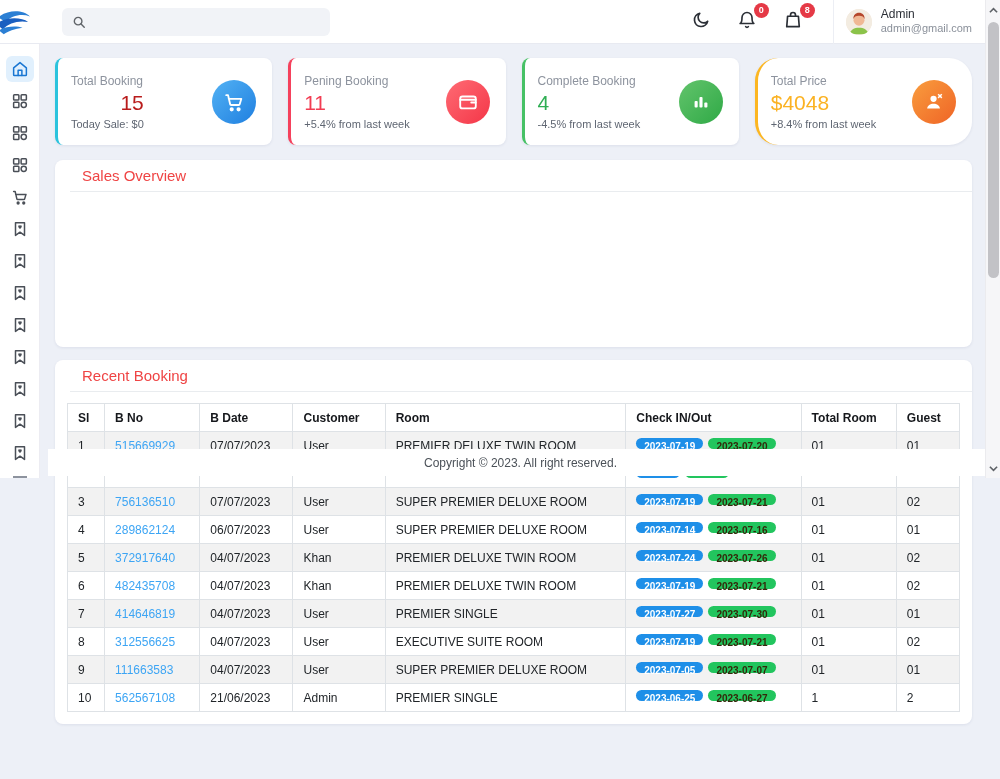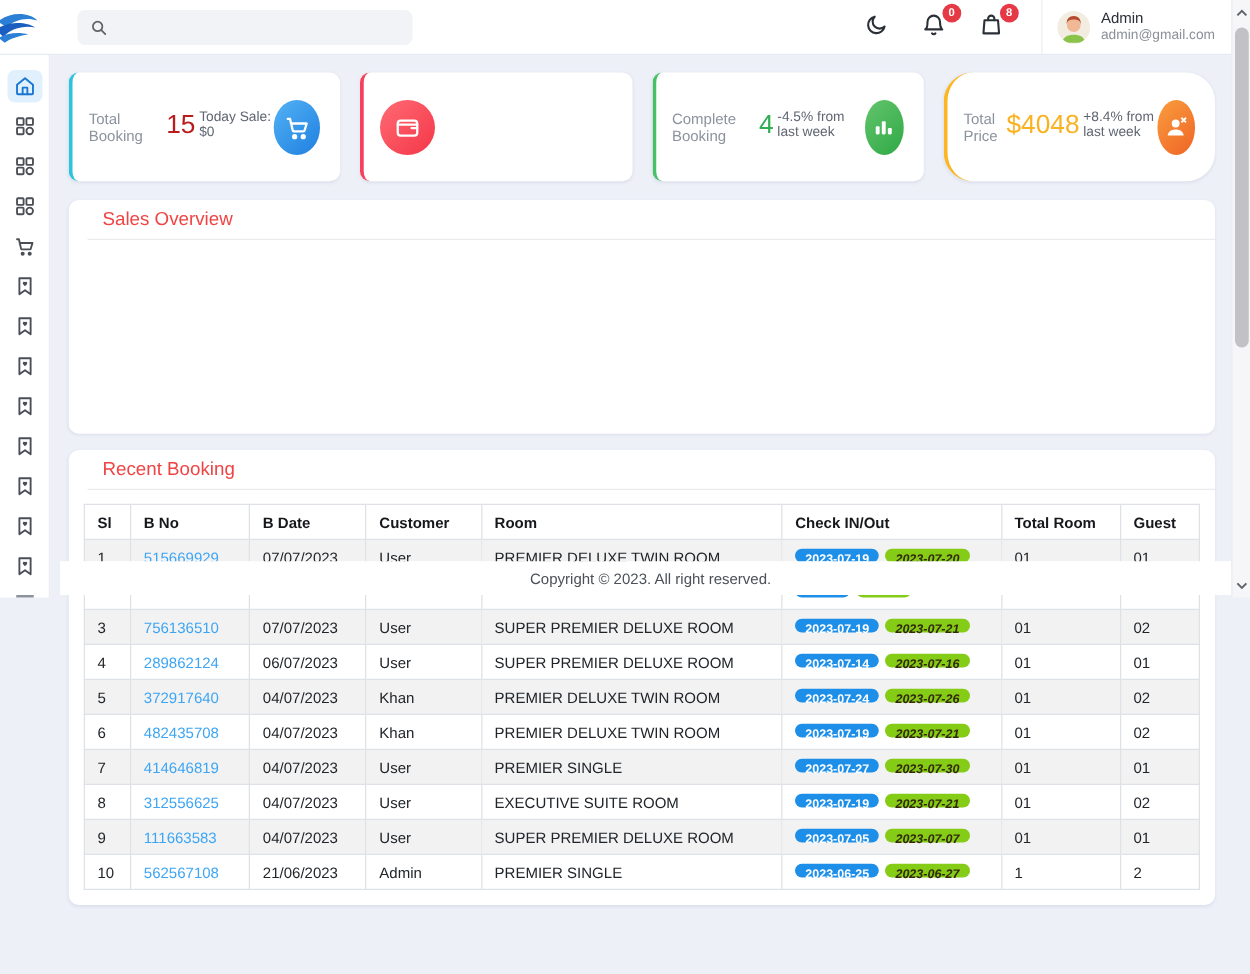--- a/index.html
+++ b/index.html
@@ -67,21 +67,21 @@
   }
   .footer-band span { font-size:12px; color:#4b5158; }
   
   .main { position:absolute; top:44px; left:40px; width:945px; height:735px; padding:14px 13px 0 15px; z-index:1; }
   .cards-row { display:flex; gap:16px; }
   .stat-card {
     flex:1; height:87px; background:#fff; border-radius:8px;
     box-shadow:0 1px 3px rgba(30,40,90,.08); padding:11px 16px 11px 13px;
     display:flex; justify-content:space-between; align-items:center;
   }
-  .stat-card .txt { display:flex; flex-direction:row; justify-content:center; gap:3px; }
+  .stat-card .txt { display:flex; flex-direction:column; justify-content:center; gap:3px; }
   .stat-title { font-size:12px; color:#8d939e; }
   .stat-value { font-size:21px; font-weight:500; }
   .stat-sub { font-size:11px; color:#5f6672; }
   .stat-icon { width:44px; height:44px; border-radius:50%; display:flex; align-items:center; justify-content:center; }
   .stat-icon svg { width:22px; height:22px; }
   .card-cyan   { border-left:3px solid #2bc3dd; }
   .card-cyan .stat-value { color:#b91c1c;text-align:right; }
   .card-cyan .stat-icon { background:linear-gradient(135deg,#53b2f4,#1f7fe0); }
   .card-red    { border-left:3px solid #f5415c; }
   .card-red .stat-value { color:#f23d52; }
@@ -103,21 +103,21 @@
   th,td { border:1px solid #dee2e6; padding:6px 10px; text-align:left; overflow:hidden; white-space:nowrap; }
   th { font-weight:bold; color:#16181c; height:28px; }
   td { height:28px; color:#212529; }
   tbody tr:nth-child(odd) { background:#f2f2f2; }
   .bno { color:#3da5f4; text-decoration:none; cursor:pointer; }
   .badge {
     display:inline-block; min-width:44px; height:11px; line-height:11px;
     padding:3px 8px; border-radius:10px; font-size:10px; font-weight:bold; text-align:center;
   }
   .badge-in  { background:#1e8fe8; color:#fff; }
-  .badge-out { background:#84cc16; color:#33290a; margin-left:5px;font-style:italic; }
+  .badge-out { background:#22c55e; color:#33290a; margin-left:5px; }
   .col-sl{width:37px}.col-bno{width:95px}.col-bdate{width:93px}.col-cust{width:92px}
   .col-room{width:240px}.col-chk{width:175px}.col-troom{width:95px}.col-guest{width:63px}
 </style>
 </head>
 <body>
 
 <div class="main">
 
   <div class="cards-row">
     <div class="stat-card card-cyan">
@@ -128,20 +128,25 @@
       </div>
       <div class="stat-icon">
         <svg viewBox="0 0 24 24" fill="none" stroke="#fff" stroke-width="2" stroke-linecap="round" stroke-linejoin="round">
             <circle cx="9.5" cy="20" r="1.3" fill="#fff"></circle>
             <circle cx="17" cy="20" r="1.3" fill="#fff"></circle>
             <path d="M3.5 4.5h2l2.3 10a1 1 0 0 0 1 .8h8.4a1 1 0 0 0 1-.8L20 8.5H6.2"></path>
           </svg>
       </div>
     </div>
     <div class="stat-card card-red">
+      <div class="txt">
+        <div class="stat-title">Pening Booking</div>
+        <div class="stat-value">11</div>
+        <div class="stat-sub">+5.4% from last week</div>
+      </div>
       <div class="stat-icon">
         <svg viewBox="0 0 24 24" fill="none" stroke="#fff" stroke-width="2" stroke-linecap="round" stroke-linejoin="round">
             <rect x="3.5" y="6" width="17" height="13" rx="2.5"></rect>
             <path d="M15.5 12.5h5"></path>
             <path d="M3.5 9.5h17"></path>
           </svg>
       </div>
     </div>
     <div class="stat-card card-green">
       <div class="txt">

